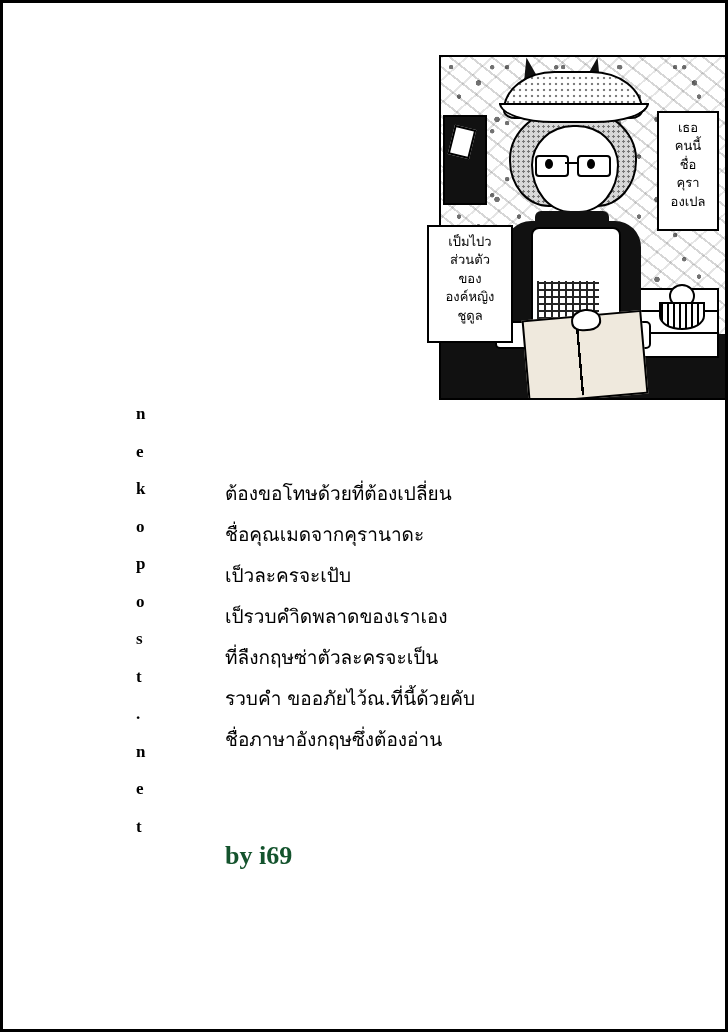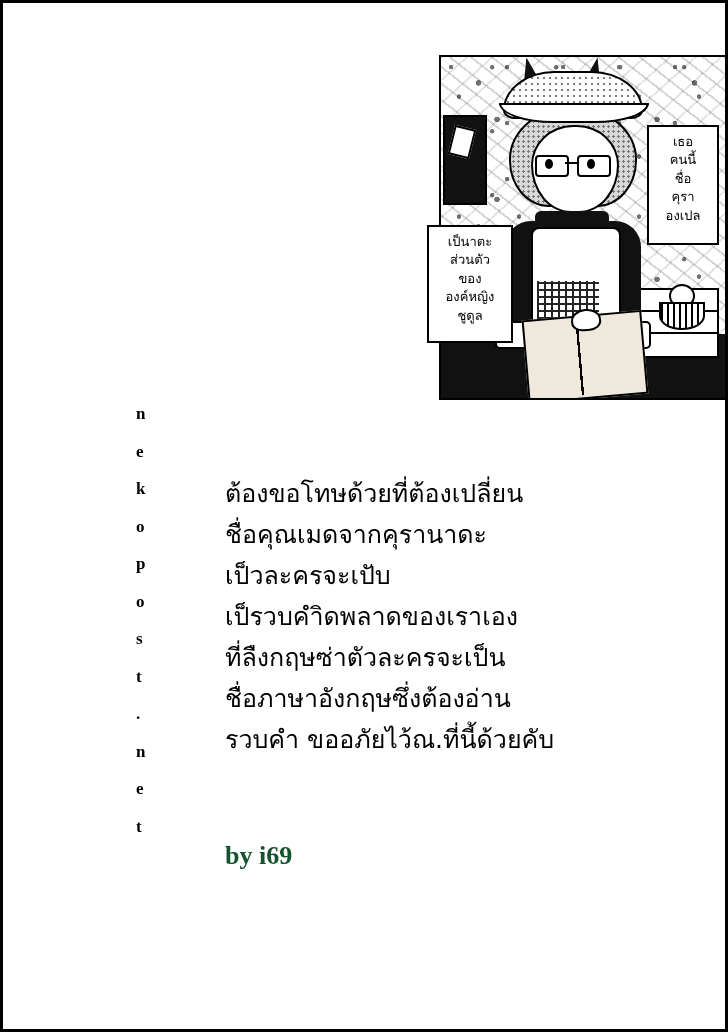--- a/index.html
+++ b/index.html
@@ -337,22 +337,22 @@
     box-sizing: border-box;
     text-align: center;
     font-family: "DejaVu Sans", sans-serif;
     font-size: 13px;
     line-height: 1.42;
     color: #000;
     padding: 6px 4px;
   }
   #bubble-right {
     right: 12px;
-    top: 122px;
-    width: 72px;
+    top: 108px;
+    width: 62px;
     min-height: 120px;
   }
   #bubble-left {
     left: 0px;
     top: 222px;
     width: 86px;
     min-height: 118px;
   }
   .bubble div { white-space: nowrap; }
 
@@ -371,21 +371,21 @@
     letter-spacing: 0;
   }
 
   
   .note {
     position: absolute;
     left: 222px;
     top: 470px;
     width: 470px;
     font-family: "DejaVu Sans", sans-serif;
-    font-size: 25px;
+    font-size: 19px;
     line-height: 41px;
     color: #000;
   }
   .note div { white-space: nowrap; }
   .signature {
     position: absolute;
     left: 222px;
     top: 838px;
     font-family: "Liberation Serif", serif;
     font-weight: bold;
@@ -445,21 +445,21 @@
 
     <div class="bubble" id="bubble-right">
       <div>เธอ</div>
       <div>คนนี้</div>
       <div>ชื่อ</div>
       <div>คุรา</div>
       <div>องเปล</div>
     </div>
 
     <div class="bubble" id="bubble-left">
-      <div>เป็นาตะ</div>
+      <div>เป็มไปว</div>
       <div>ส่วนตัว</div>
       <div>ของ</div>
       <div>องค์หญิง</div>
       <div>ชูดูล</div>
     </div>
   </div>
 
   <div class="watermark">
     <div>n</div>
     <div>e</div>
@@ -474,19 +474,19 @@
     <div>e</div>
     <div>t</div>
   </div>
 
   <div class="note">
     <div>ต้องขอโทษด้วยที่ต้องเปลี่ยน</div>
     <div>ชื่อคุณเมดจากคุรานาดะ</div>
     <div>เป็วละครจะเปับ</div>
     <div>เป็รวบคำิดพลาดของเราเอง</div>
     <div>ที่ลืงกฤษซ่าตัวละครจะเป็น</div>
+    <div>รวบคำ ขออภัยไว้ณ.ที่นี้ด้วยคับ</div>
     <div>ชื่อภาษาอังกฤษซึ่งต้องอ่าน</div>
-    <div>รวบคำ ขออภัยไว้ณ.ที่นี้ด้วยคับ</div>
   </div>
 
   <div class="signature">by i69</div>
 
 </div>
 
 </body></html>

